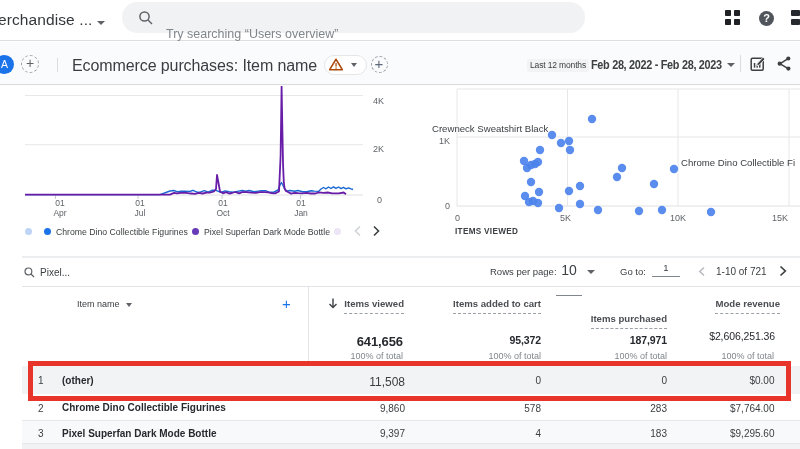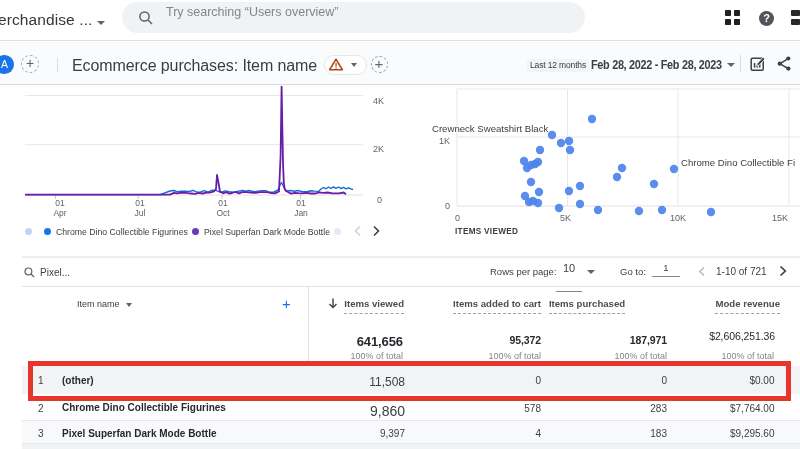--- a/index.html
+++ b/index.html
@@ -8,21 +8,21 @@
 <div id="app">
 
 <div class="abs" style="left:0;top:0;width:800px;height:41px;background:#fff;border-bottom:1px solid #dcdee1"></div>
 <div class="abs" style="left:-15px;top:10.5px;font-size:15.5px;color:#33373b;letter-spacing:0.1px">Merchandise ...</div>
 <div class="abs" style="left:96.5px;top:21px;width:0;height:0;border-left:4px solid transparent;border-right:4px solid transparent;border-top:4.5px solid #5f6368"></div>
 <div class="abs" style="left:122px;top:2px;width:463px;height:31px;border-radius:16px;background:#f0f2f4"></div>
 <svg class="abs" style="left:138px;top:10px" width="16" height="16" viewBox="0 0 16 16">
       <circle cx="6.5" cy="6.5" r="4.6" fill="none" stroke="#5f6368" stroke-width="1.5"></circle>
       <line x1="10" y1="10" x2="14" y2="14" stroke="#5f6368" stroke-width="1.5"></line>
     </svg>
-<div class="abs" style="left:166px;top:5px;font-size:12.5px;color:#80868b">Try searching “Users overview”</div>
+<div class="abs" style="left:166px;top:27px;font-size:12.5px;color:#80868b">Try searching “Users overview”</div>
 <svg class="abs" style="left:725px;top:10px" width="15" height="15" viewBox="0 0 15 15">
       <g fill="#202124">
         <rect x="0" y="0" width="6" height="6" rx="0.8"></rect>
         <rect x="9" y="0" width="6" height="6" rx="0.8"></rect>
         <rect x="0" y="9" width="6" height="6" rx="0.8"></rect>
         <rect x="9" y="9" width="6" height="6" rx="0.8"></rect>
       </g>
     </svg>
 <div class="abs" style="left:759px;top:10.5px;width:15px;height:15px;border-radius:50%;background:#50555c;color:#fff;font-size:11px;font-weight:bold;text-align:center;line-height:15.5px">?</div>
 <div class="abs" style="left:791px;top:10px;width:9px;height:6px;background:#26292e;border-radius:1px"></div>
@@ -163,21 +163,21 @@
 </svg>
 
 <div class="abs" style="left:22px;top:255.5px;width:778px;height:2.5px;background:#eceeef"></div>
 <div class="abs" style="left:22px;top:258px;width:778px;height:28.5px;background:#fff;border-bottom:1px solid #e1e3e6"></div>
 <svg class="abs" style="left:24px;top:267px" width="11" height="11" viewBox="0 0 11 11">
       <circle cx="4.4" cy="4.4" r="3.4" fill="none" stroke="#5f6368" stroke-width="1.2"></circle>
       <line x1="7" y1="7" x2="10" y2="10" stroke="#5f6368" stroke-width="1.2"></line>
     </svg>
 <div class="abs" style="left:40px;top:266.5px;font-size:10px;color:#3c4043">Pixel...</div>
 <div class="abs" style="left:490px;top:266px;font-size:9.5px;color:#3c4043">Rows per page:</div>
-<div class="abs" style="left:556px;top:262px;width:26px;text-align:center;font-size:11px;color:#3c4043;border-bottom:1px solid #80868b;padding-bottom:17px">10</div>
+<div class="abs" style="left:556px;top:262px;width:26px;text-align:center;font-size:14px;color:#3c4043;border-bottom:1px solid #80868b;padding-bottom:17px">10</div>
 <div class="abs" style="left:587px;top:270px;width:0;height:0;border-left:4.2px solid transparent;border-right:4.2px solid transparent;border-top:4.6px solid #5f6368"></div>
 <div class="abs" style="left:620px;top:266px;font-size:9.5px;color:#3c4043">Go to:</div>
 <div class="abs" style="left:652px;top:262px;width:28px;text-align:center;font-size:9.5px;color:#3c4043;border-bottom:1px solid #80868b;padding-bottom:3px">1</div>
 <svg class="abs" style="left:697px;top:266px" width="10" height="11" viewBox="0 0 10 11">
       <path d="M7 1.5 L2.8 5.5 L7 9.5" fill="none" stroke="#b8bbbf" stroke-width="1.5"></path>
     </svg>
 <div class="abs" style="left:716px;top:265.5px;font-size:10px;color:#3c4043">1-10 of 721</div>
 <svg class="abs" style="left:777px;top:265px" width="11" height="12" viewBox="0 0 11 12">
       <path d="M3.5 1.5 L8.3 6 L3.5 10.5" fill="none" stroke="#3c4043" stroke-width="1.7"></path>
     </svg>
@@ -188,21 +188,21 @@
 <div class="abs" style="left:307.5px;top:287px;width:1px;height:156px;background:#e1e3e6"></div>
 
 <svg class="abs" style="left:328px;top:297.5px" width="10" height="11" viewBox="0 0 10 11">
       <g stroke="#3c4043" stroke-width="1.4" fill="none">
         <line x1="5" y1="0.5" x2="5" y2="9"></line>
         <path d="M1.5 6 L5 9.5 L8.5 6"></path>
       </g>
     </svg>
 <div class="abs" style="left:244px;top:293px;width:160px;text-align:right"><span style="font-size:9.6px;font-weight:bold;color:#4a4e52;border-bottom:1.4px dashed #9aa0a6;padding-bottom:3.5px">Items viewed</span></div>
 <div class="abs" style="left:381px;top:293px;width:160px;text-align:right"><span style="font-size:9.6px;font-weight:bold;color:#4a4e52;border-bottom:1.4px dashed #9aa0a6;padding-bottom:3.5px">Items added to cart</span></div>
-<div class="abs" style="left:507px;top:293px;width:160px;text-align:center"><span style="font-size:9.6px;font-weight:bold;color:#4a4e52;border-bottom:1.4px dashed #9aa0a6;padding-bottom:3.5px">Items purchased</span></div>
+<div class="abs" style="left:507px;top:308px;width:160px;text-align:right"><span style="font-size:9.6px;font-weight:bold;color:#4a4e52;border-bottom:1.4px dashed #9aa0a6;padding-bottom:3.5px">Items purchased</span></div>
 <div class="abs" style="left:620px;top:293px;width:160px;text-align:right"><span style="font-size:9.6px;font-weight:bold;color:#4a4e52;border-bottom:1.4px dashed #9aa0a6;padding-bottom:3.5px">Mode revenue</span></div>
 
 <div class="abs" style="left:243px;top:334px;width:160px;text-align:right;font-size:13px;font-weight:bold;color:#26292e;letter-spacing:-0.1px">641,656</div>
 <div class="abs" style="left:381px;top:334px;width:160px;text-align:right;font-size:10.5px;font-weight:bold;color:#26292e;letter-spacing:-0.1px">95,372</div>
 <div class="abs" style="left:507px;top:334px;width:160px;text-align:right;font-size:10.5px;font-weight:bold;color:#26292e;letter-spacing:-0.1px">187,971</div>
 <div class="abs" style="left:615px;top:330px;width:160px;text-align:right;font-size:10.5px;font-weight:normal;color:#26292e;letter-spacing:-0.1px">$2,606,251.36</div>
 <div class="abs" style="left:243px;top:351px;width:160px;text-align:right;font-size:9px;color:#80868b">100% of total</div>
 <div class="abs" style="left:381px;top:351px;width:160px;text-align:right;font-size:9px;color:#80868b">100% of total</div>
 <div class="abs" style="left:507px;top:351px;width:160px;text-align:right;font-size:9px;color:#80868b">100% of total</div>
 <div class="abs" style="left:614px;top:351px;width:160px;text-align:right;font-size:9px;color:#80868b">100% of total</div>
@@ -214,21 +214,21 @@
 
 <div class="abs" style="left:38px;top:375px;font-size:10px;color:#3c4043">1</div>
 <div class="abs" style="left:62px;top:374.5px;font-size:10px;font-weight:bold;color:#26292e">(other)</div>
 <div class="abs" style="left:245px;top:375px;width:160px;text-align:right;font-size:12px;color:#3c4043">11,508</div>
 <div class="abs" style="left:381px;top:375px;width:160px;text-align:right;font-size:10px;color:#3c4043">0</div>
 <div class="abs" style="left:507px;top:375px;width:160px;text-align:right;font-size:10px;color:#3c4043">0</div>
 <div class="abs" style="left:614.5px;top:375px;width:160px;text-align:right;font-size:10px;color:#3c4043">$0.00</div>
 
 <div class="abs" style="left:38px;top:402.5px;font-size:10px;color:#3c4043">2</div>
 <div class="abs" style="left:62px;top:402px;font-size:10px;font-weight:bold;color:#26292e">Chrome Dino Collectible Figurines</div>
-<div class="abs" style="left:245px;top:402.5px;width:160px;text-align:right;font-size:14px;color:#3c4043">9,860</div>
+<div class="abs" style="left:245px;top:402.5px;width:160px;text-align:right;font-size:10px;color:#3c4043">9,860</div>
 <div class="abs" style="left:381px;top:402.5px;width:160px;text-align:right;font-size:10px;color:#3c4043">578</div>
 <div class="abs" style="left:507px;top:402.5px;width:160px;text-align:right;font-size:10px;color:#3c4043">283</div>
 <div class="abs" style="left:614.5px;top:402.5px;width:160px;text-align:right;font-size:10px;color:#3c4043">$7,764.00</div>
 
 <div class="abs" style="left:38px;top:428px;font-size:10px;color:#3c4043">3</div>
 <div class="abs" style="left:62px;top:427.5px;font-size:10px;font-weight:bold;color:#26292e">Pixel Superfan Dark Mode Bottle</div>
 <div class="abs" style="left:245px;top:428px;width:160px;text-align:right;font-size:10px;color:#3c4043">9,397</div>
 <div class="abs" style="left:381px;top:428px;width:160px;text-align:right;font-size:10px;color:#3c4043">4</div>
 <div class="abs" style="left:507px;top:428px;width:160px;text-align:right;font-size:10px;color:#3c4043">183</div>
 <div class="abs" style="left:614.5px;top:428px;width:160px;text-align:right;font-size:10px;color:#3c4043">$9,295.60</div>

